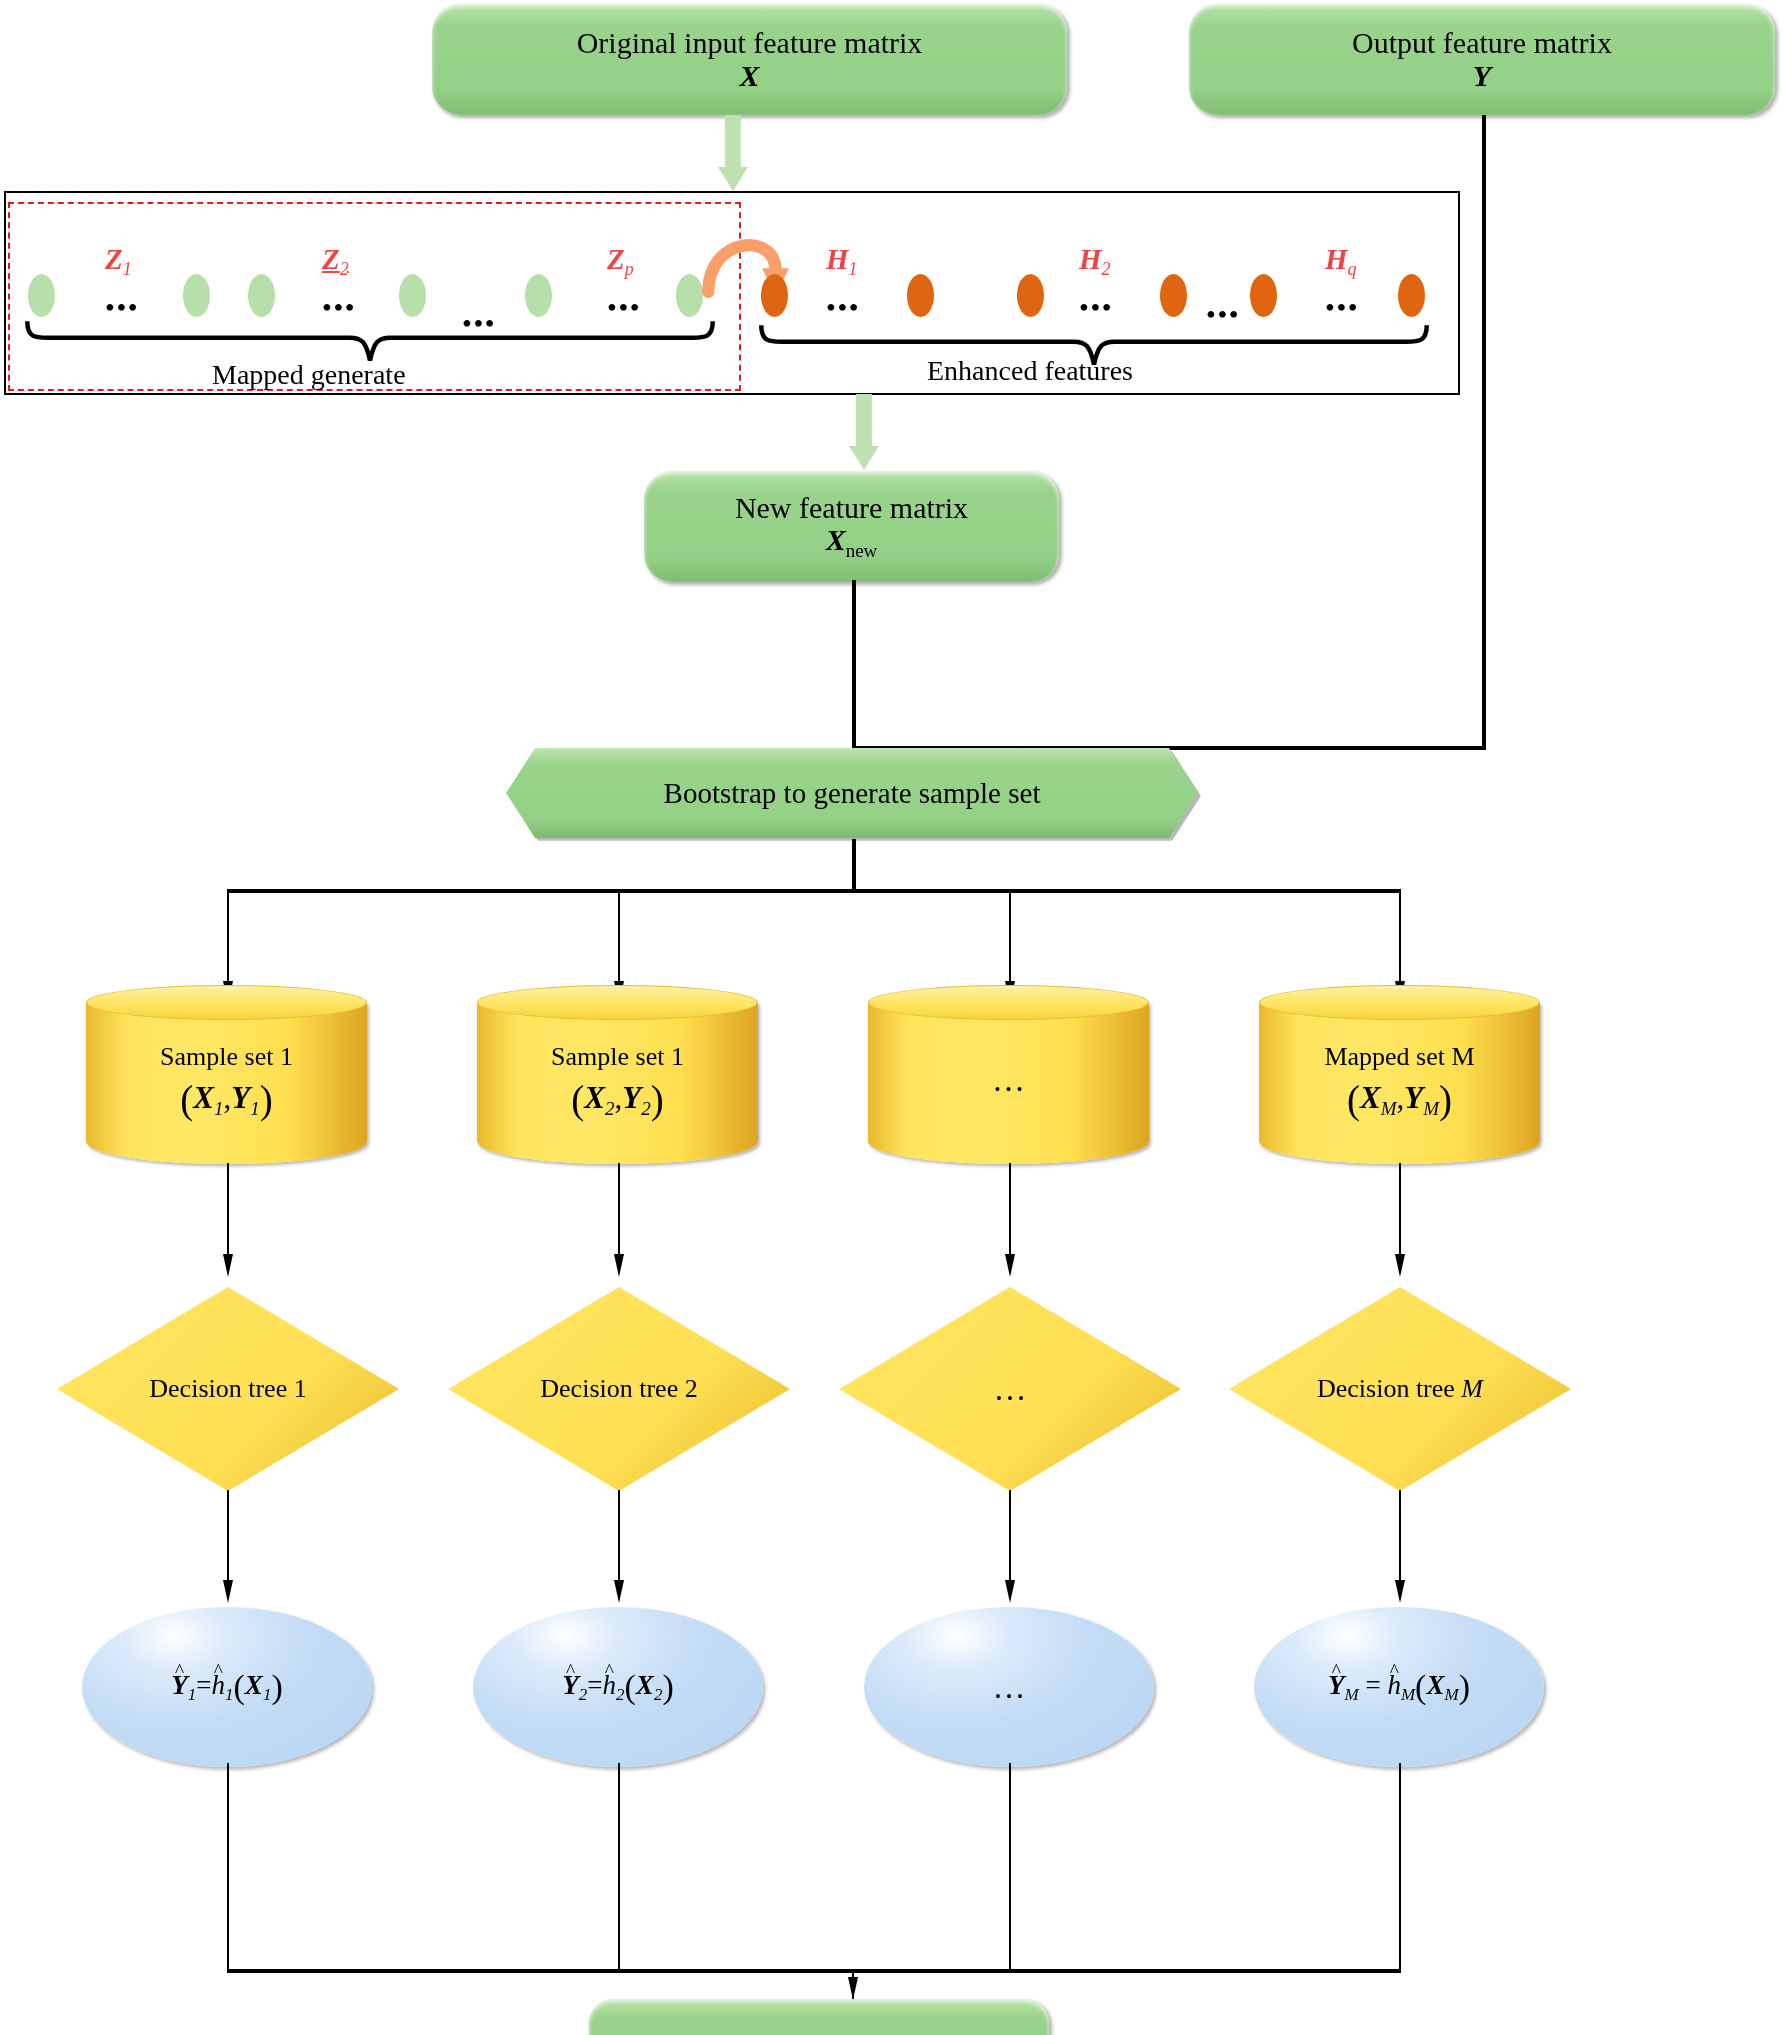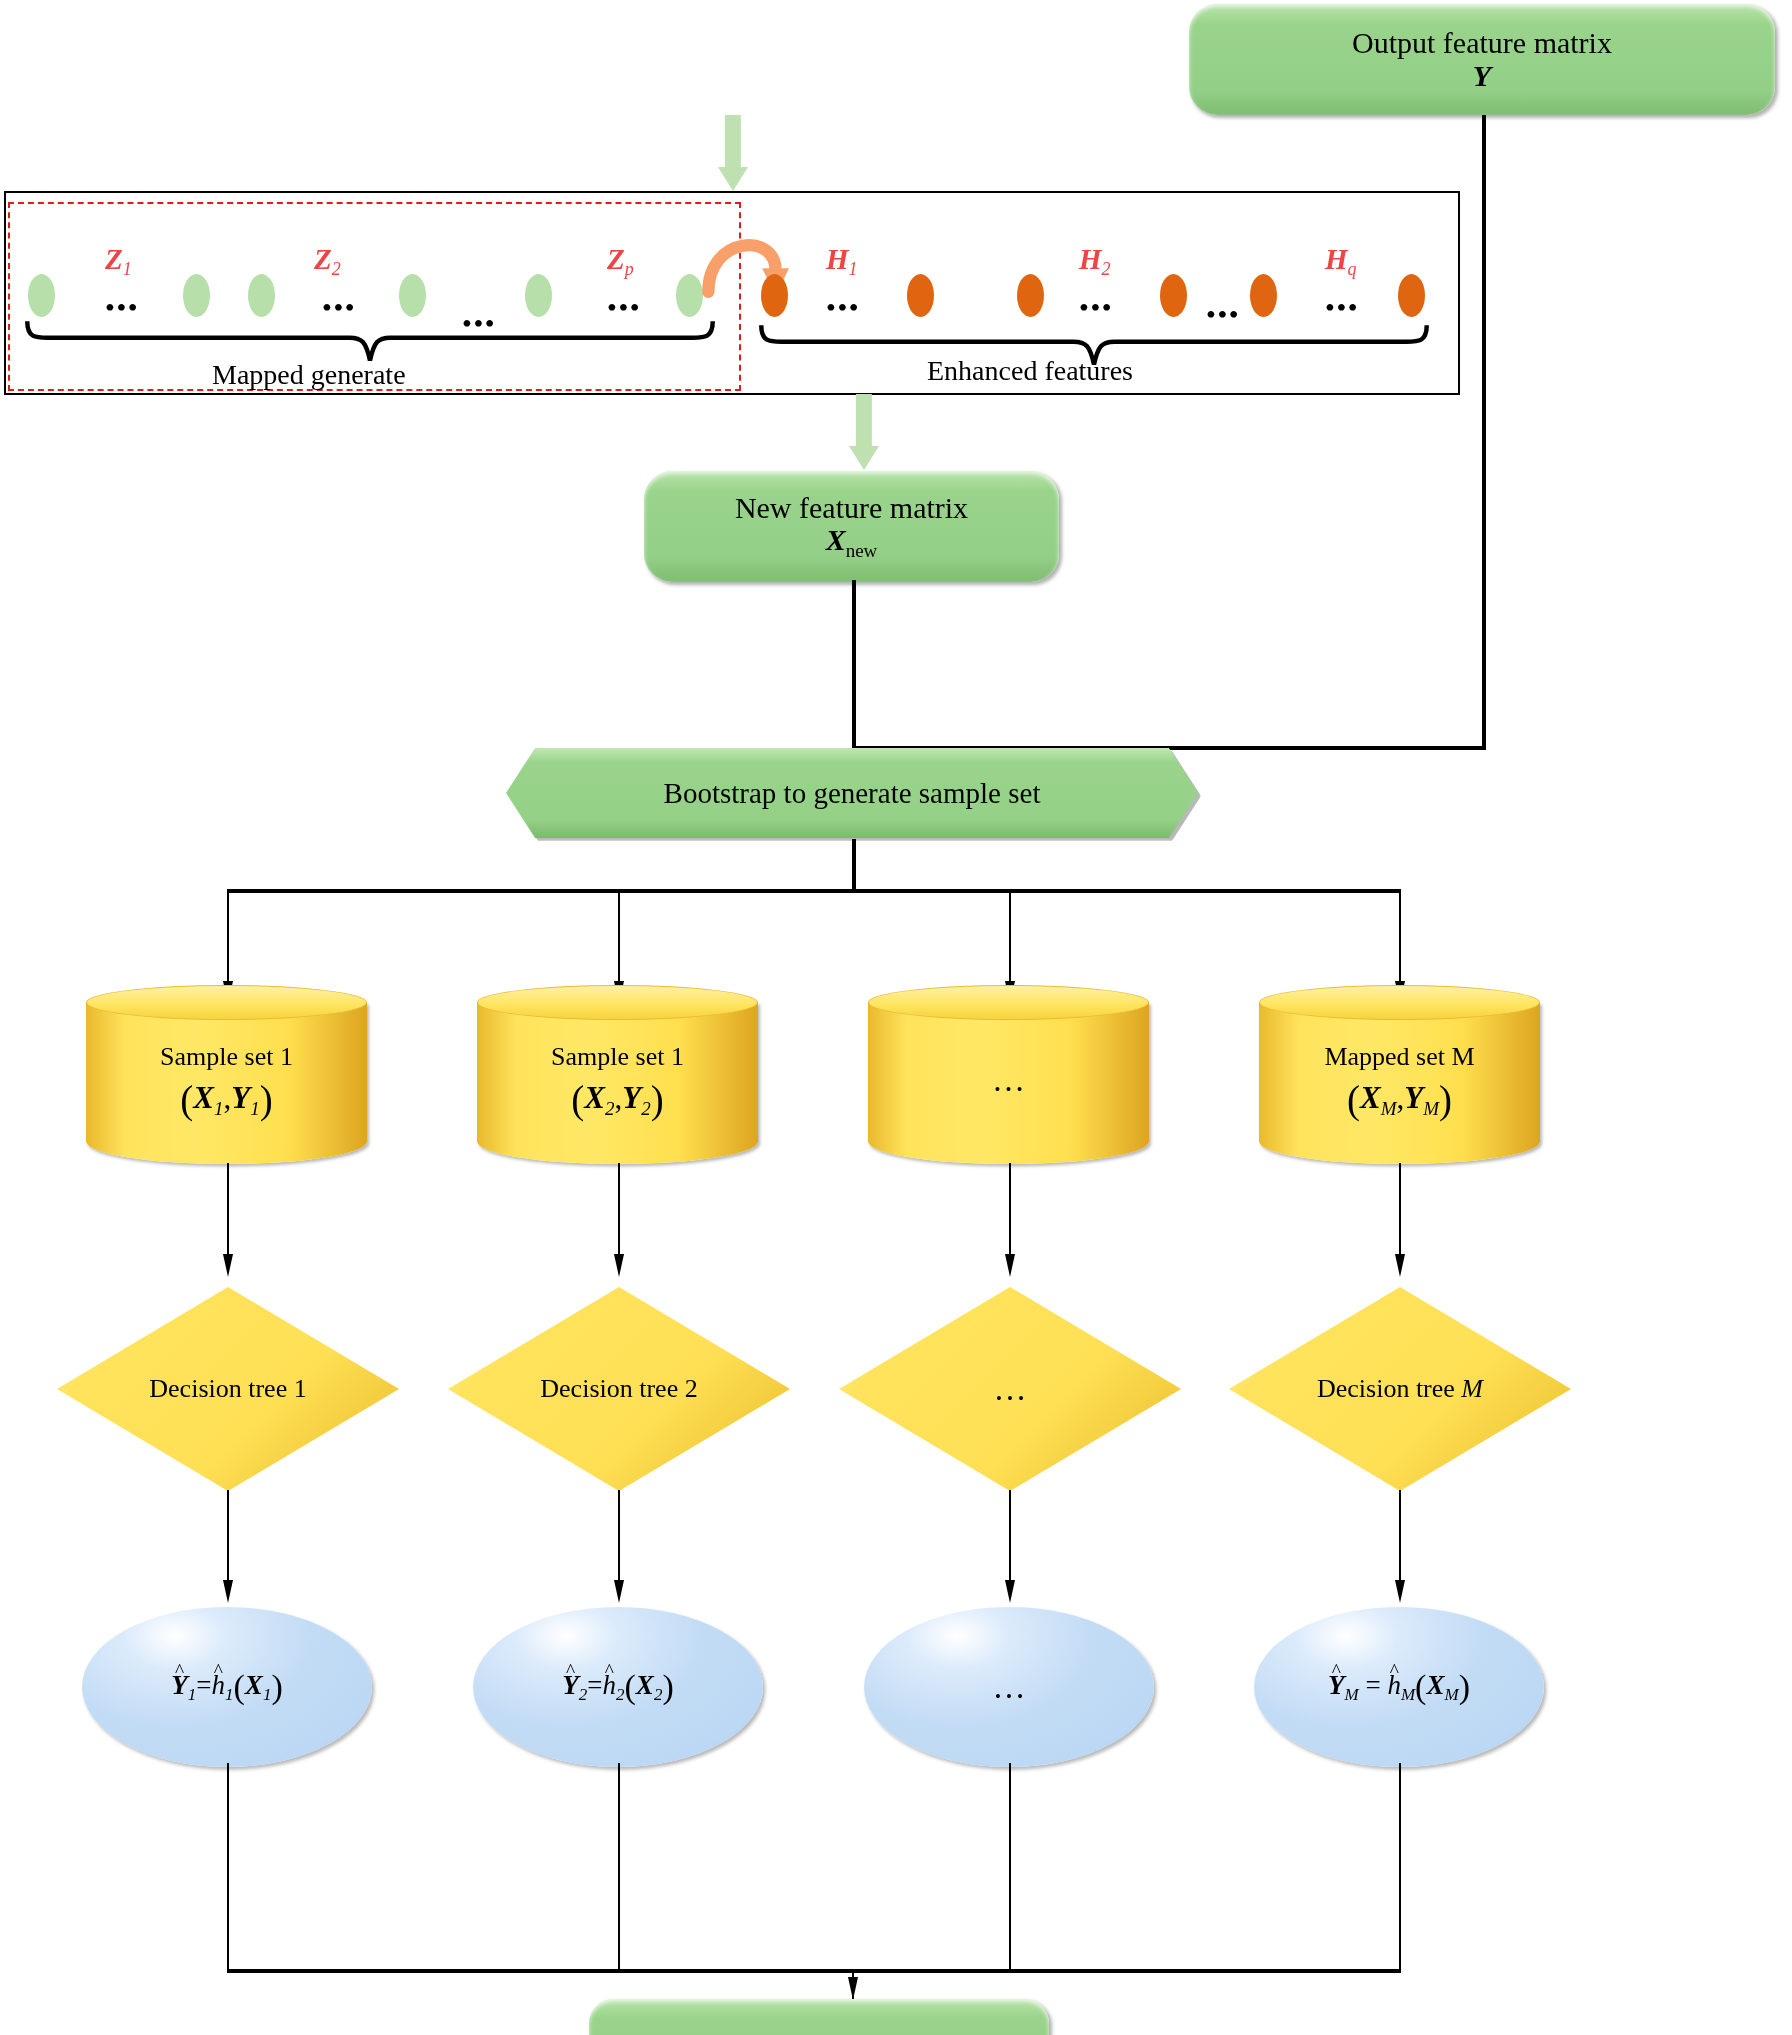--- a/index.html
+++ b/index.html
@@ -110,20 +110,24 @@
     border-left:15.5px solid transparent;border-right:15.5px solid transparent;border-top:24.4px solid #bfe0b0;}
 
   
   .brace{position:absolute;}
 </style>
 </head>
 <body>
 
 <div id="stage">
 
+  <div class="greenbox" style="left:432px;top:4.1px;width:635px;height:111px;">
+    <div class="l1">Original input feature matrix</div>
+    <div class="l2">X</div>
+  </div>
 
   <div class="greenbox" style="left:1189px;top:4.1px;width:586px;height:111px;">
     <div class="l1">Output feature matrix</div>
     <div class="l2">Y</div>
   </div>
 
   <div class="garrow" style="left:717px;top:115px;width:31px;height:77px;">
     <div class="stem" style="width:16.3px;height:53px;"></div>
     <div class="head" style="top:52px;"></div>
   </div>
@@ -137,21 +141,21 @@
   <div class="node green" style="left:248px;top:274px;width:27px;height:43px;"></div>
   <div class="node green" style="left:399px;top:274px;width:27px;height:43px;"></div>
   <div class="node green" style="left:525px;top:274px;width:27px;height:43px;"></div>
   <div class="node green" style="left:676px;top:274px;width:27px;height:43px;"></div>
 
   <div class="nlabel" style="left:105px;top:243px;">
     <span>Z</span><span class="sub">1</span>
   </div>
   <div class="dots3" style="left:105px;top:302px;">•••</div>
 
-  <div class="nlabel" style="left:314px;top:243px;">
+  <div class="nlabel" style="left:322px;top:243px;text-decoration:underline;">
     <span>Z</span><span class="sub">2</span>
   </div>
   <div class="dots3" style="left:322px;top:302px;">•••</div>
 
   <div class="dots3" style="left:462px;top:318px;">•••</div>
 
   <div class="nlabel" style="left:607px;top:243px;">
     <span>Z</span><span class="sub">p</span>
   </div>
   <div class="dots3" style="left:607px;top:302px;">•••</div>

